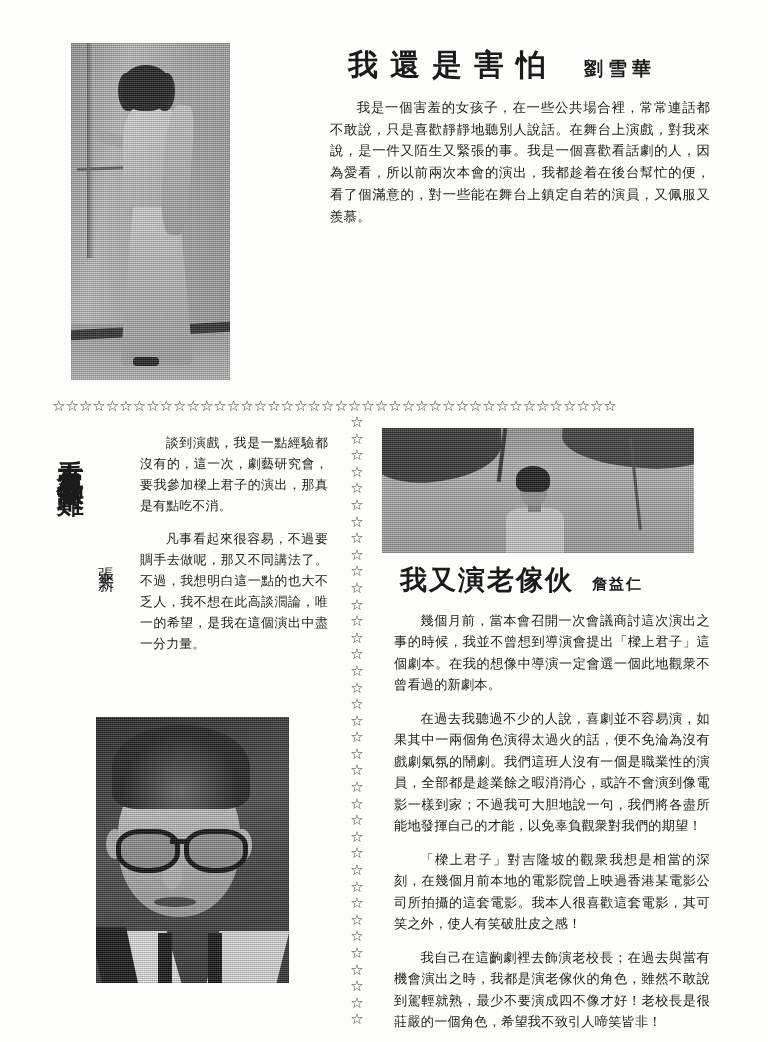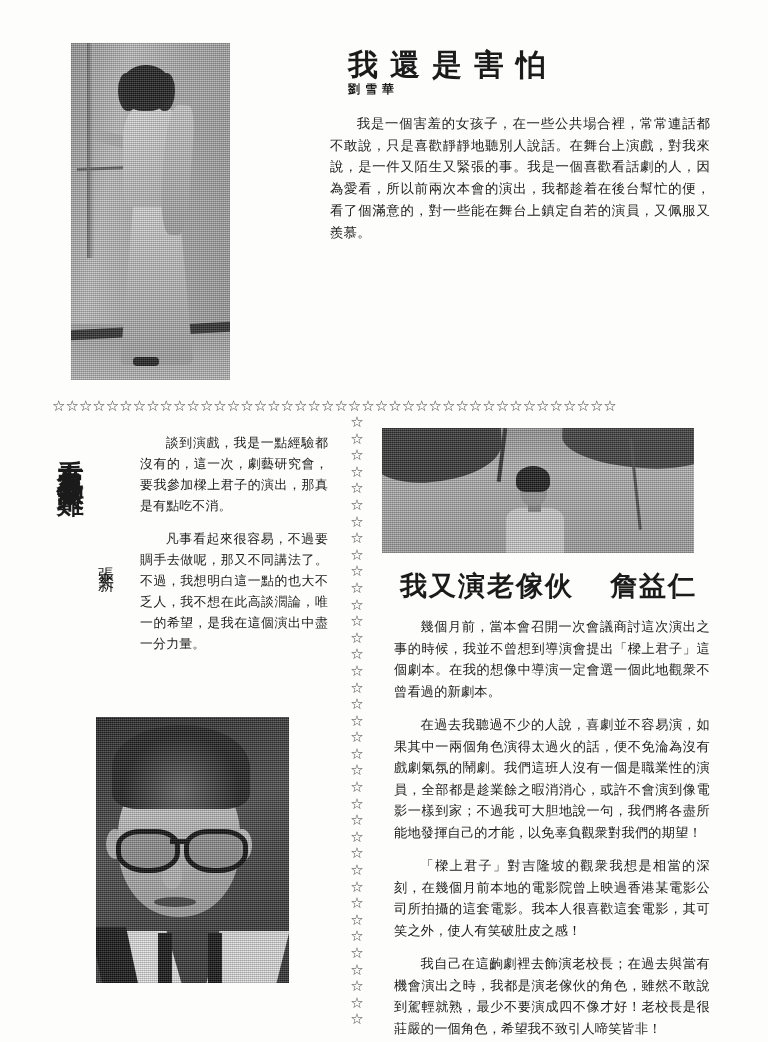--- a/index.html
+++ b/index.html
@@ -203,26 +203,26 @@
     transform:skewX(12deg);
   }
 
   
   #article-top { position:absolute; left:318px; top:48px; width:406px; }
   .headline {
     display:flex; align-items:baseline;
     font-family: "DejaVu Serif", "Liberation Serif", serif;
     font-weight:700;
   }
-  #article-top .headline { padding-left:30px;flex-direction:column; }
+  #article-top .headline { padding-left:30px; }
   .headline .title {
     font-size:30px; letter-spacing:12px; line-height:1.1; white-space:nowrap;
   }
   .headline .byline {
-    font-size:12px; letter-spacing:5px; white-space:nowrap;
+    font-size:19px; letter-spacing:5px; margin-left:26px; white-space:nowrap;
     font-weight:700;
   }
   .body-text {
     font-size:13.4px;
     line-height:1.62;
     text-align:justify;
     text-justify:inter-character;
     letter-spacing:.2px;
   }
   .body-text p { margin:12px; text-indent:2em; }
@@ -257,21 +257,21 @@
     font-family:"DejaVu Serif","Liberation Serif",serif;
   }
   #article-mid .body-text {
     position:absolute; left:72px; top:4px; width:212px;
     font-size:12.9px; line-height:1.63;
   }
 
   
   #article-right { position:absolute; left:382px; top:568px; width:342px; }
   #article-right .headline .title { font-size:27px; letter-spacing:2px; }
-  #article-right .headline .byline { font-size:27px; letter-spacing:2px; margin-left:36px; }
+  #article-right .headline .byline { font-size:15px; letter-spacing:2px; margin-left:18px; }
   #article-right .headline { padding-left:18px;font-family:Liberation Mono, monospace; }
   #article-right .body-text { margin-top:6px; width:340px; font-size:13.2px; line-height:1.63; }
 </style>
 </head>
 <body>
 
 <div class="page">
 
   <div class="photo" id="photo-liu">
     <div class="bg"></div>

